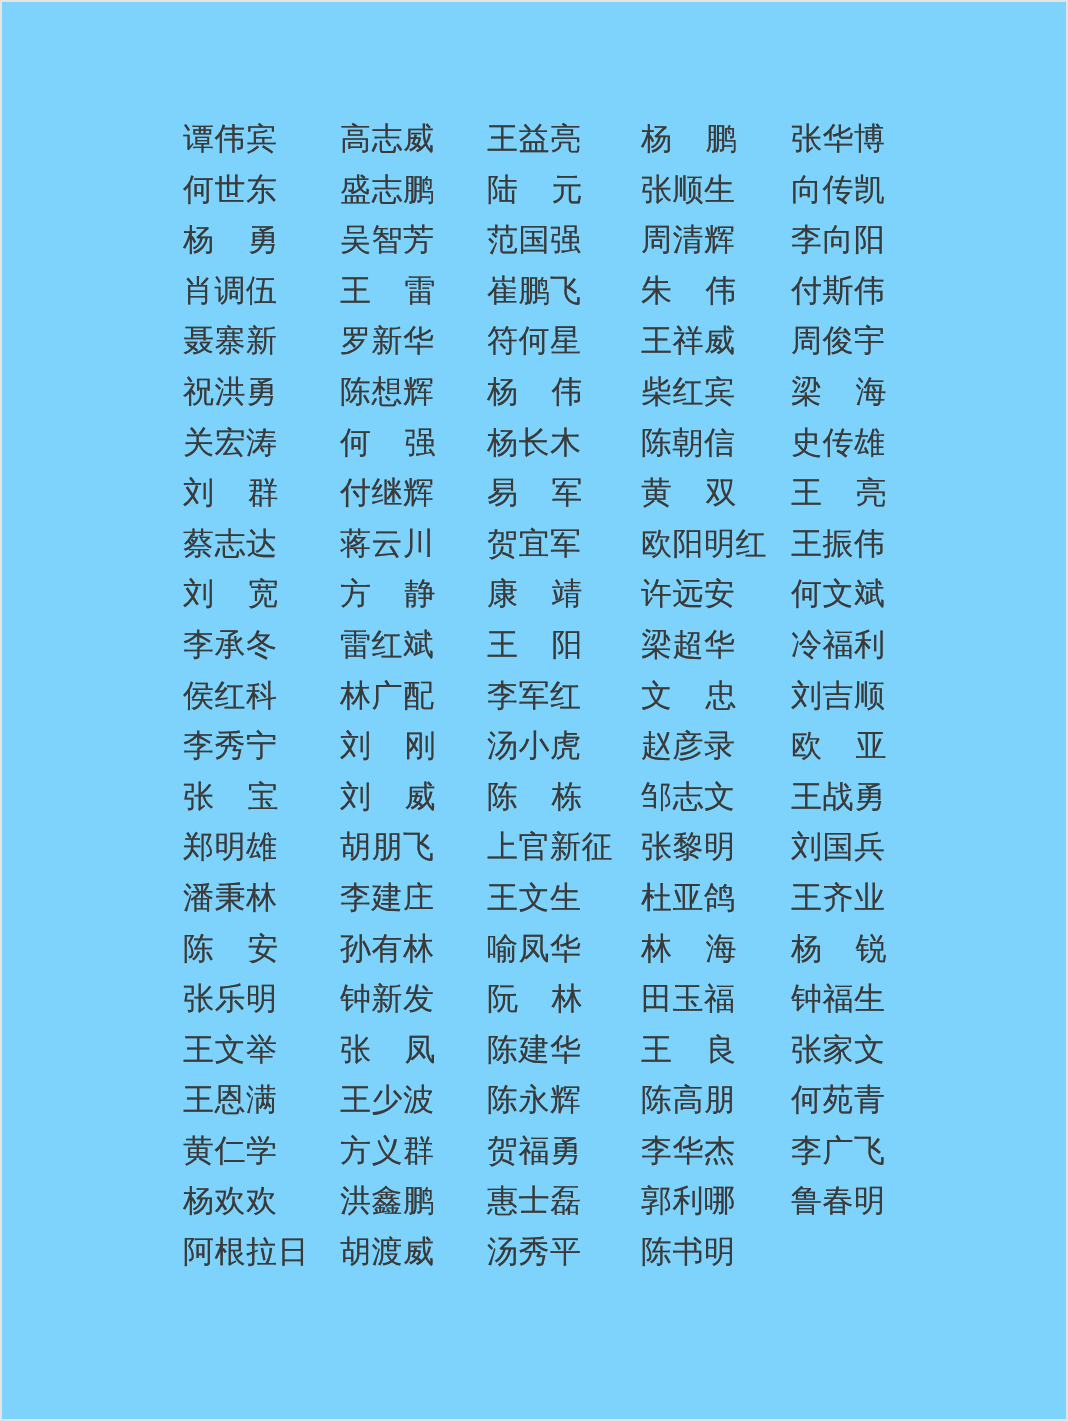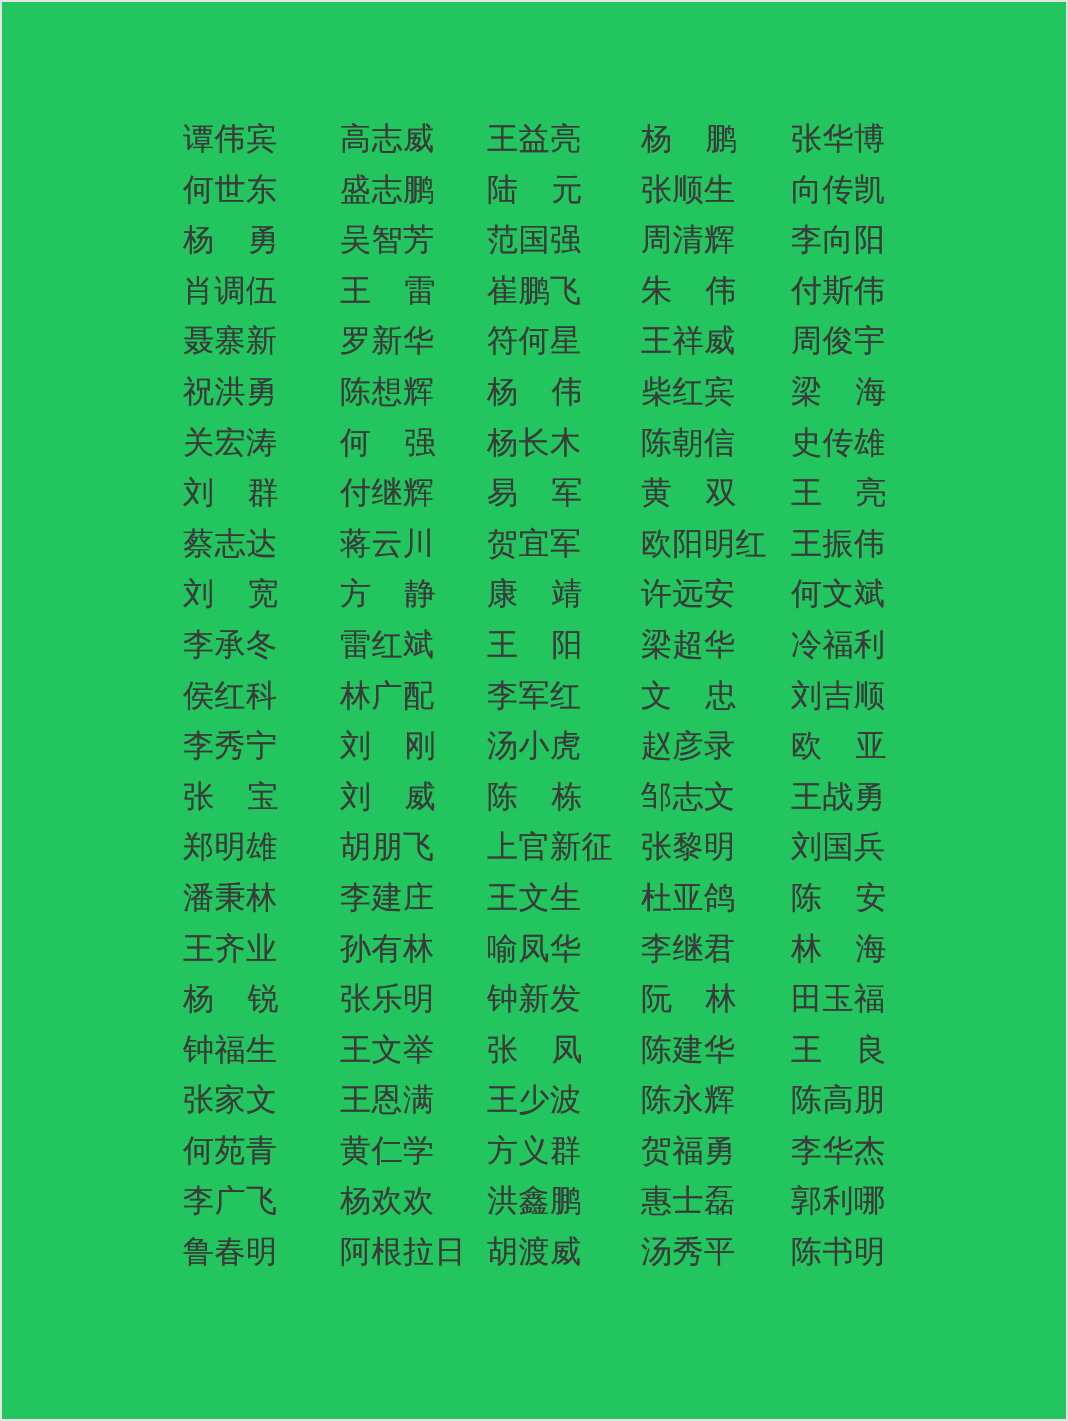--- a/index.html
+++ b/index.html
@@ -5,21 +5,21 @@
   html, body {
     margin: 0;
     padding: 0;
     background: #f2f2f2;
   }
   .page {
     position: relative;
     width: 1068px;
     height: 1421px;
     margin: 0 auto;
-    background: #22c55e;
+    background: #7dd3fc;
     box-shadow: inset 0 0 0 2px #e4e4e4;
     overflow: hidden;
     font-family: "Liberation Serif", "DejaVu Serif", serif;
   }
   .name-grid {
     position: absolute;
     left: 183px;
     top: 121px;
     display: grid;
     grid-template-columns: 157px 147px 154px 150px 170px;
@@ -281,33 +281,30 @@
       <div class="name-cell">
         <span class="name-text">李建庄</span>
       </div>
       <div class="name-cell">
         <span class="name-text">王文生</span>
       </div>
       <div class="name-cell">
         <span class="name-text">杜亚鸽</span>
       </div>
       <div class="name-cell">
+        <span class="name-text">王齐业</span>
+      </div>
+      <div class="name-cell">
         <span class="name-text">陈<span class="char-gap"></span>安</span>
       </div>
       <div class="name-cell">
-        <span class="name-text">王齐业</span>
-      </div>
-      <div class="name-cell">
         <span class="name-text">孙有林</span>
       </div>
       <div class="name-cell">
         <span class="name-text">喻凤华</span>
-      </div>
-      <div class="name-cell">
-        <span class="name-text">李继君</span>
       </div>
       <div class="name-cell">
         <span class="name-text">林<span class="char-gap"></span>海</span>
       </div>
       <div class="name-cell">
         <span class="name-text">杨<span class="char-gap"></span>锐</span>
       </div>
       <div class="name-cell">
         <span class="name-text">张乐明</span>
       </div>

